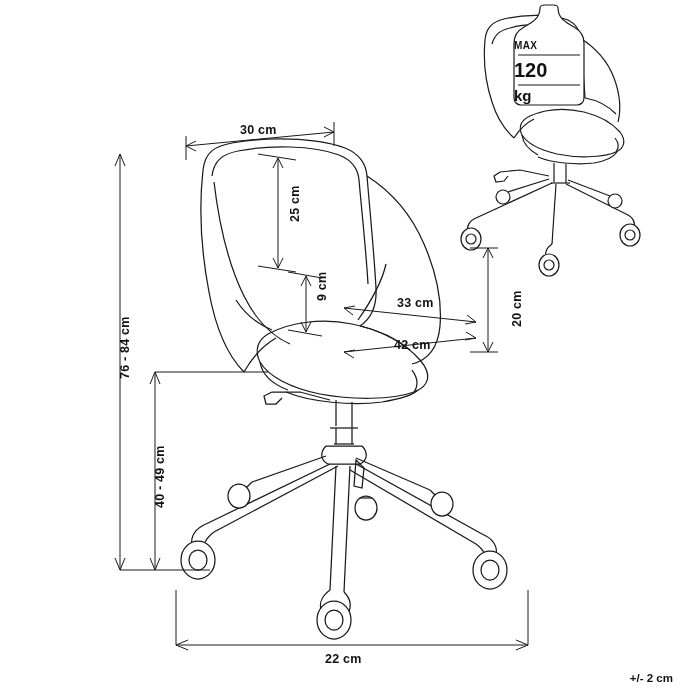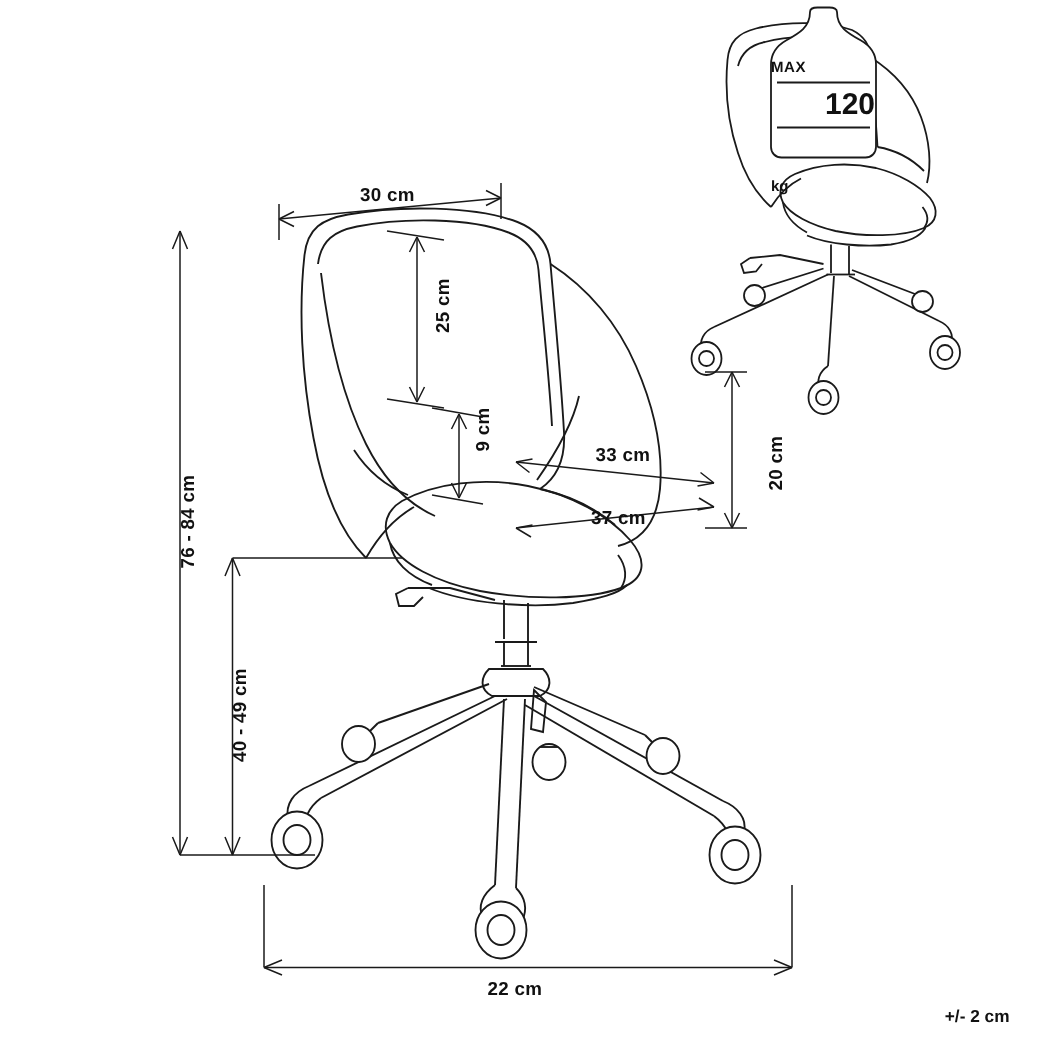--- a/index.html
+++ b/index.html
@@ -38,21 +38,21 @@
     white-space: nowrap;
   }
   .badge-text {
     position: absolute;
     color: #111111;
     white-space: nowrap;
     font-weight: bold;
   }
   #badge-max   { font-size: 10px;  letter-spacing: 0.4px; }
   #badge-value { font-size: 20px; }
-  #badge-unit  { font-size: 10px; margin-top: 32px; }
+  #badge-unit  { font-size: 15px; }
   svg { display: block; }
   .ln   { stroke: #1a1a1a; fill: none; }
   .thin { stroke-width: 1; }
   .mid  { stroke-width: 1.2; }
   .chair{ stroke-width: 1.25; }
   .fillw{ fill: #ffffff; }
 </style>
 </head>
 <body>
 
@@ -245,31 +245,31 @@
   </svg>
 
   <div class="dim-label" style="left:240px; top:123px;">30 cm</div>
 
   <div class="dim-label vert" style="left:288px; top:222px; transform:rotate(-90deg);">25 cm</div>
 
   <div class="dim-label vert" style="left:315px; top:301px; transform:rotate(-90deg);">9 cm</div>
 
   <div class="dim-label" style="left:397px; top:296px;">33 cm</div>
 
-  <div class="dim-label" style="left:394px; top:338px;">37 cm</div>
+  <div class="dim-label" style="left:394px; top:338px;">42 cm</div>
 
   <div class="dim-label vert" style="left:510px; top:327px; transform:rotate(-90deg);">20 cm</div>
 
   <div class="dim-label vert" style="left:118px; top:379px; transform:rotate(-90deg);">76 - 84 cm</div>
 
   <div class="dim-label vert" style="left:153px; top:508px; transform:rotate(-90deg);">40 - 49 cm</div>
 
   <div class="dim-label" style="left:325px; top:652px;">22 cm</div>
 
   <div class="badge-text" id="badge-max" style="left:514px; top:40px; width:70px;">MAX</div>
 
-  <div class="badge-text" id="badge-value" style="left:514px; top:59px; width:46px;padding-left:36px;">120</div>
+  <div class="badge-text" id="badge-value" style="left:514px; top:59px; width:46px;">120</div>
 
   <div class="badge-text" id="badge-unit" style="left:514px; top:87px; width:70px;">kg</div>
 
   <div class="tol">+/- 2 cm</div>
 
 </div>
 
 </body></html>

